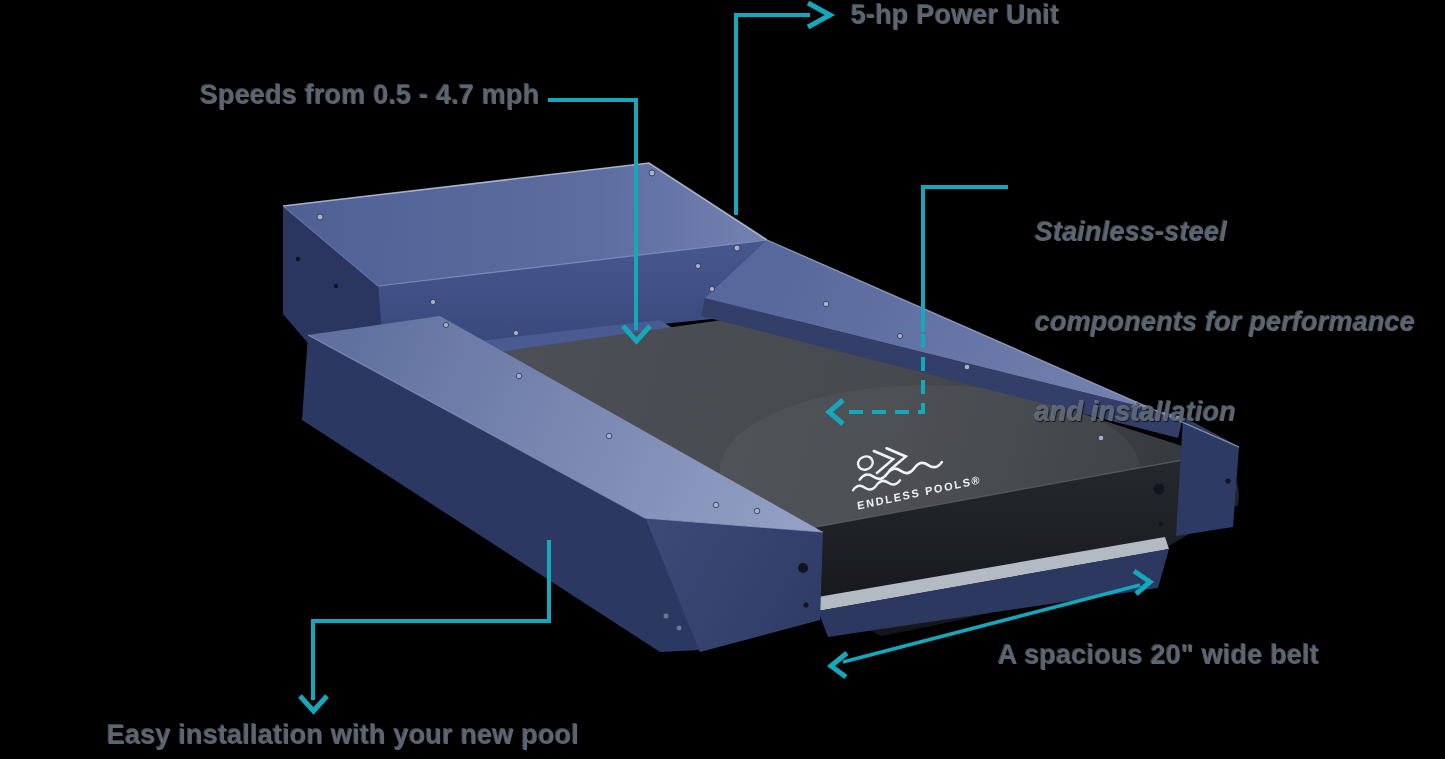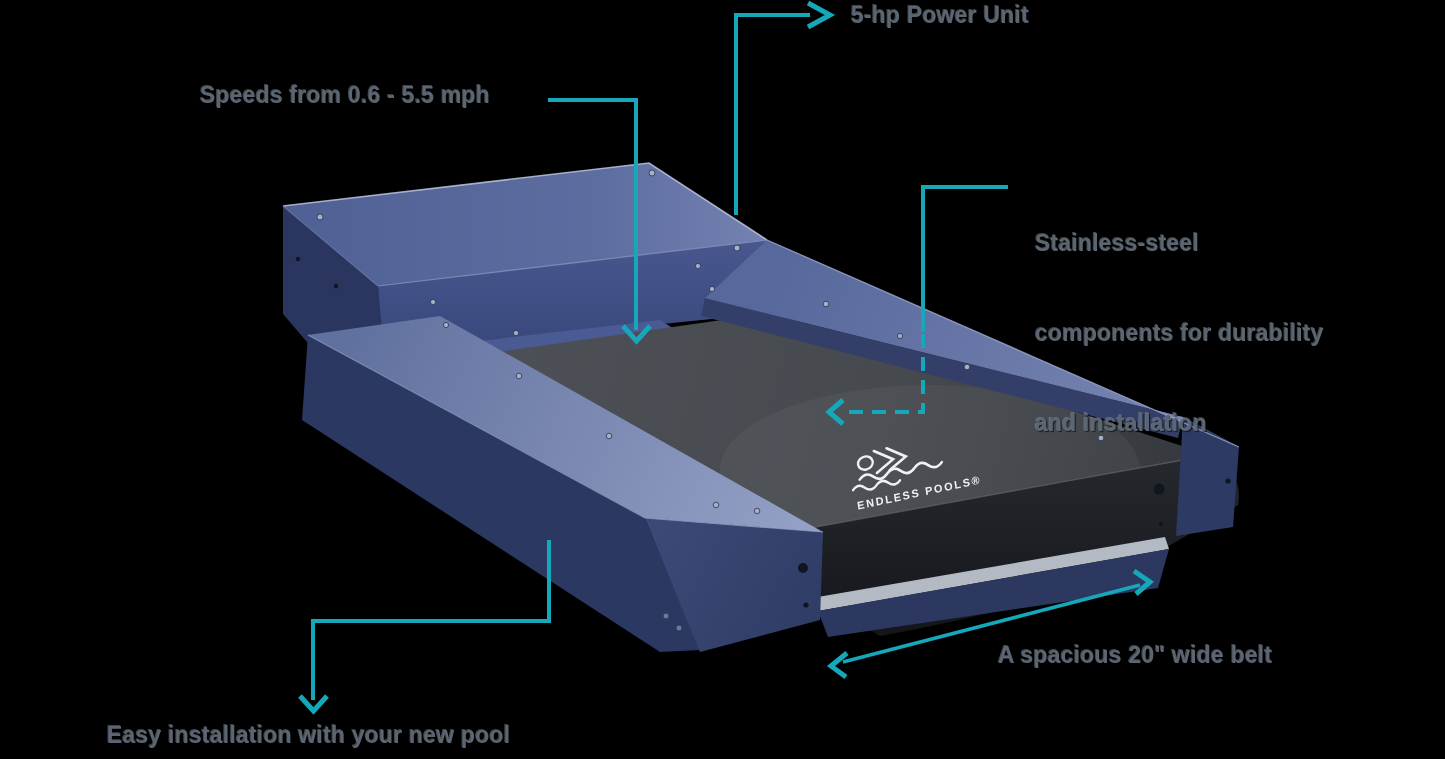--- a/index.html
+++ b/index.html
@@ -1,19 +1,19 @@
 <!DOCTYPE html>
 <html style="--accent: #14a8ba; --label-text: #5b6672; --logo: #eef1f5; --frame-blue: #5a6b9e; --frame-dark-blue: #2c3961; --belt-gray: #3f4247;"><head>
 <meta charset="utf-8">
 <style>
   html,body{margin:0;padding:0;background:#000;}
   #stage{position:relative;width:1445px;height:759px;background:#000;overflow:hidden;
          font-family:"Liberation Sans",sans-serif;}
   #stage svg{position:absolute;left:0;top:0;}
-  .label{position:absolute;font-weight:700;font-size:23px;line-height:30px;
+  .label{position:absolute;font-weight:700;font-size:27px;line-height:30px;
          color:var(--label-text,#5b6672);letter-spacing:0.2px;white-space:pre;
          text-shadow:-1px -1px 0 rgba(160,172,182,.40), 1px 1px 1px rgba(0,0,0,.65);}
   .callout{stroke:var(--accent,#14a8ba);fill:none;}
   .callout.shaft{stroke-width:4;}
   .callout.thin{stroke-width:3.5;}
   .callout.head{stroke-width:5;stroke-linejoin:miter;}
   .dashed{stroke-dasharray:14 9;}
   .logo-stroke{stroke:var(--logo,#eef1f5);fill:none;stroke-linecap:round;}
   .logo-text{fill:var(--logo,#eef1f5);font-family:"Liberation Sans",sans-serif;
              font-weight:700;font-size:11px;letter-spacing:1.8px;}
@@ -165,24 +165,24 @@
 
       <g>
         <polyline class="callout shaft" points="549,540 549,621 313,621 313,700"></polyline>
         <polyline class="callout head" points="300,696 313.5,711 327,696"></polyline>
       </g>
     </g>
   </svg>
 
   <div class="label" style="left:851px;top:0px;">5-hp Power Unit</div>
 
-  <div class="label" style="left:200px;top:80px;">Speeds from 0.6 - 5.5 mph</div>
+  <div class="label" style="left:200px;top:80px;">Speeds from 0.5 - 4.7 mph</div>
 
-  <div class="label" style="left:1035px;top:168px;">
+  <div class="label" style="left:1035px;top:157px;font-style:italic;">
     <div>Stainless-steel</div>
-    <div>components for durability</div>
+    <div>components for performance</div>
     <div>and installation</div>
   </div>
 
   <div class="label" style="left:998px;top:640px;">A spacious 20" wide belt</div>
 
   <div class="label" style="left:107px;top:720px;">Easy installation with your new pool</div>
 </div>
 
 </body></html>

